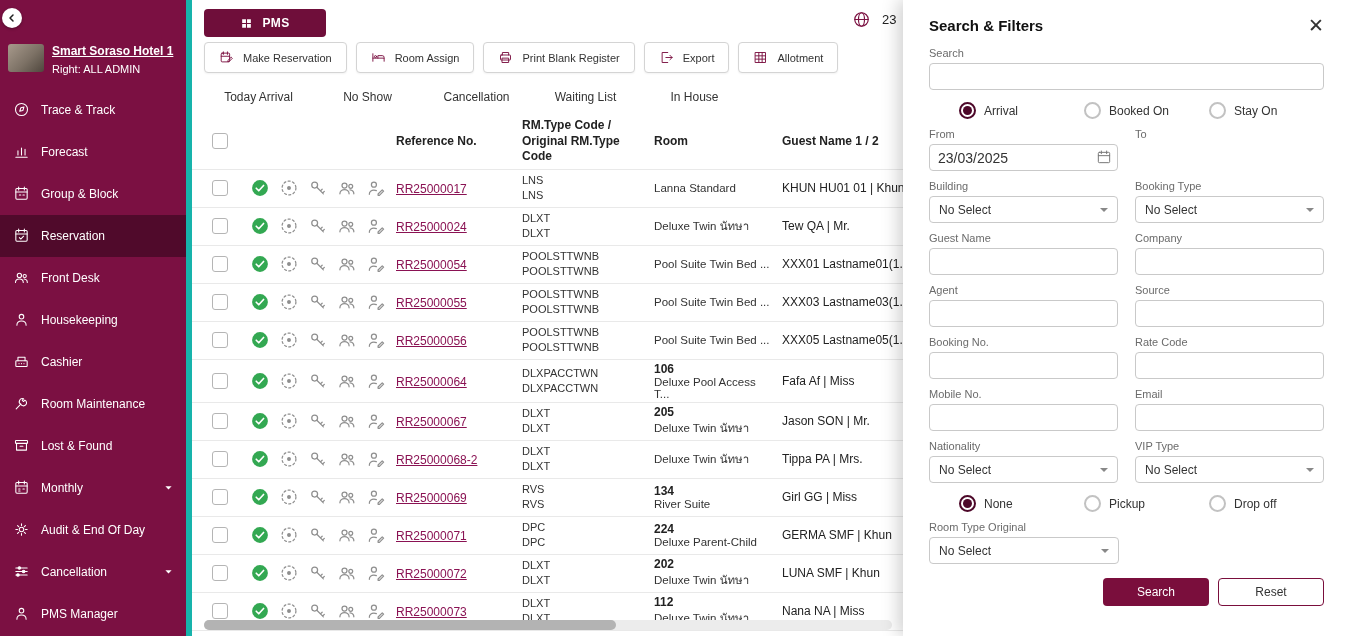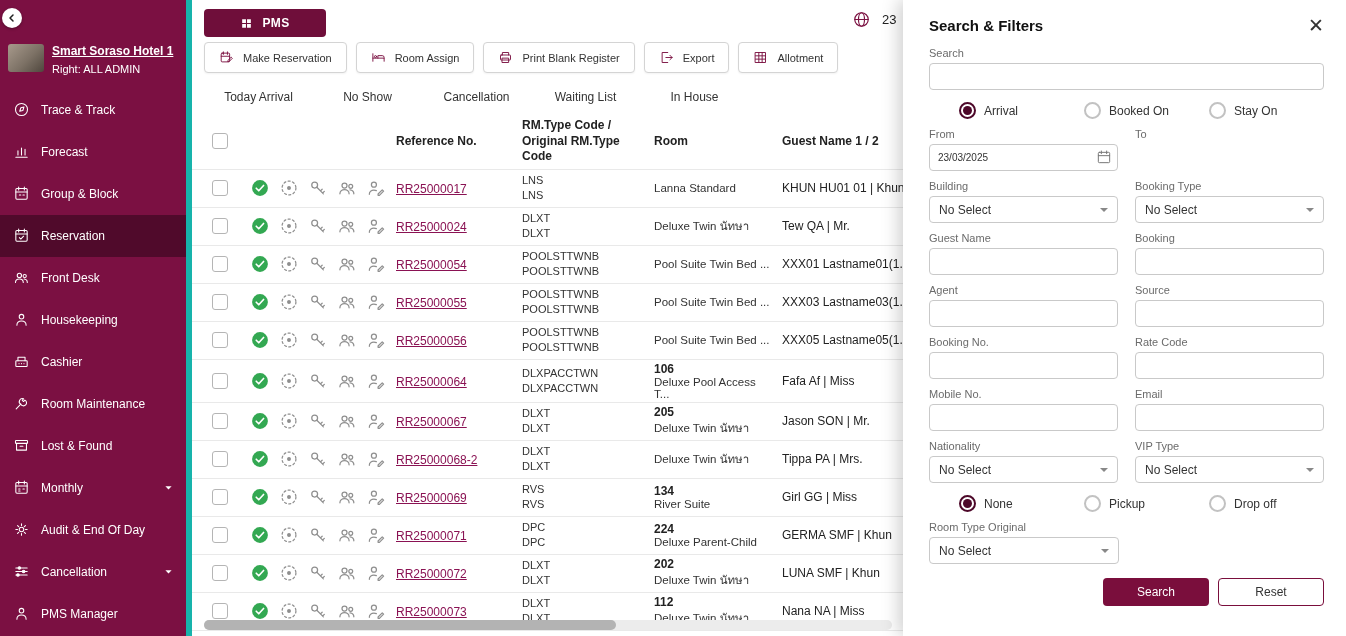--- a/index.html
+++ b/index.html
@@ -83,21 +83,21 @@
     background:#b3b3b3; cursor:grab; }
 
   
   .filter-panel { position:absolute; top:0; right:0; width:443px; height:636px; background:#fff;
     box-shadow:-5px 0 16px rgba(0,0,0,.18); z-index:10; padding:12px 22px 0 26px; }
   .fp-head { display:flex; justify-content:space-between; align-items:center; height:26px; }
   .fp-title { font-size:15px; font-weight:bold; color:#101010; }
   .fp-close { font-size:19px; color:#333; cursor:pointer; line-height:1; }
   .f-label { font-size:11px; color:#6b6b6b; margin:9px 0 4px; }
   .f-input { width:100%; height:27px; border:1px solid #c9c9c9; border-radius:4px;
-    padding:0 8px; font-family:inherit; font-size:10px; color:#333; outline:none; background:#fff; }
+    padding:0 8px; font-family:inherit; font-size:14px; color:#333; outline:none; background:#fff; }
   .f-datewrap { position:relative; }
   .f-datewrap .f-input { padding-right:26px; }
   .cal-ic { position:absolute; right:6px; top:5px; width:16px; height:16px; color:#777; cursor:pointer; }
   .cal-ic svg { width:100%; height:100%; }
   .f-select { height:27px; border:1px solid #c9c9c9; border-radius:4px; display:flex;
     align-items:center; justify-content:space-between; padding:12px 9px; font-size:12px;
     color:#333; background:#fff; cursor:pointer; }
   .sel-chev { width:0; height:0; border:4px solid transparent; border-top-color:#888; margin-top:4px; }
   .fgrid { display:grid; grid-template-columns:1fr 1fr; column-gap:17px; }
   .radio-row { display:flex; padding-left:30px; margin-top:12px; align-items:center; }
@@ -837,21 +837,21 @@
           <span>No Select</span>
           <span class="sel-chev"></span>
         </div>
       </div>
 
       <div class="field">
         <div class="f-label">Guest Name</div>
         <input class="f-input" value="" style="">
       </div>
       <div class="field">
-        <div class="f-label">Booking</div>
+        <div class="f-label">Company</div>
         <input class="f-input" value="" style="">
       </div>
 
       <div class="field">
         <div class="f-label">Agent</div>
         <input class="f-input" value="" style="">
       </div>
       <div class="field">
         <div class="f-label">Source</div>
         <input class="f-input" value="" style="">

